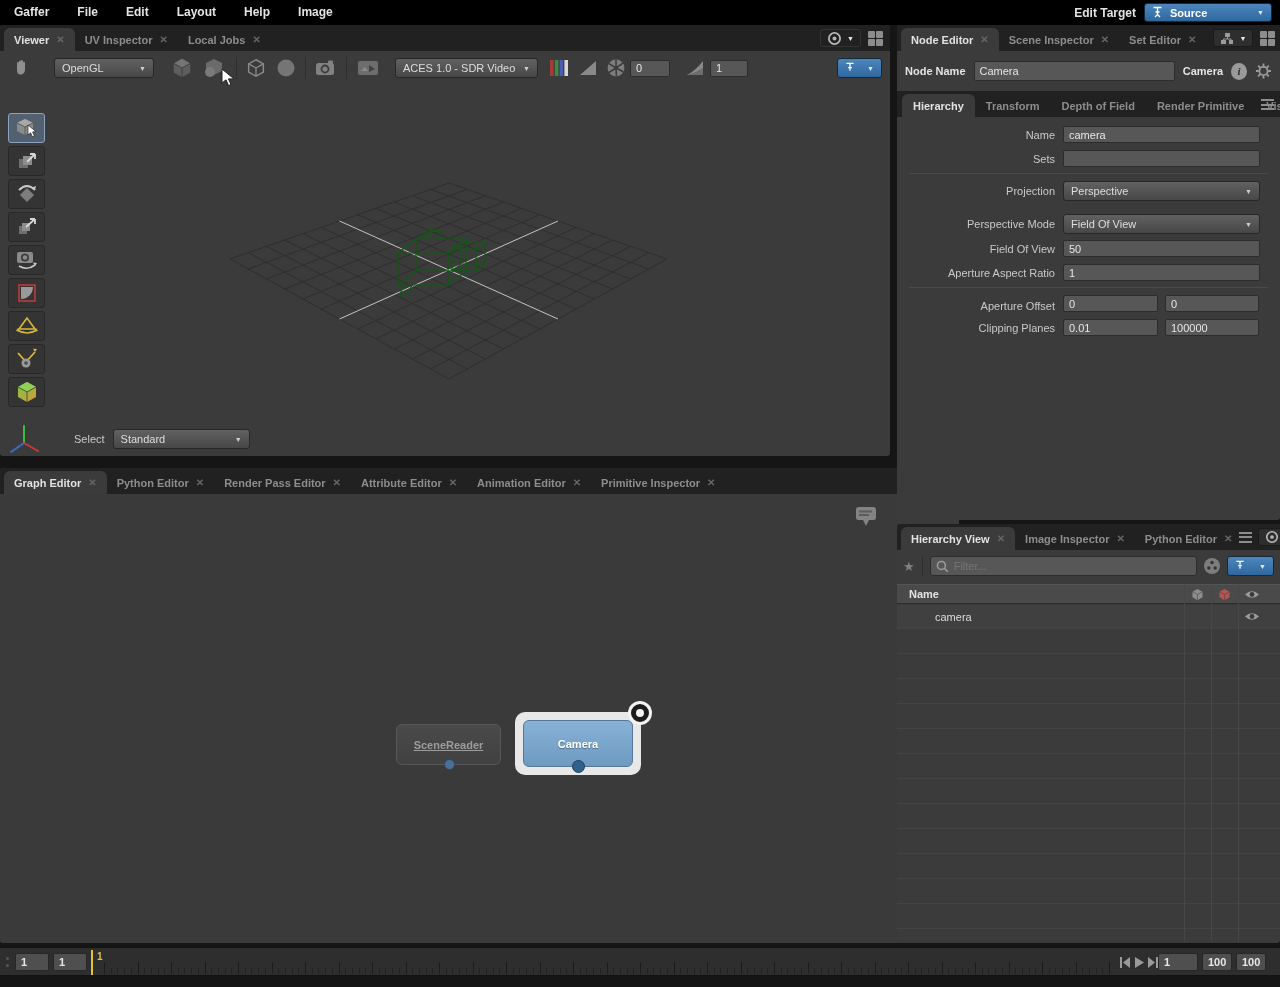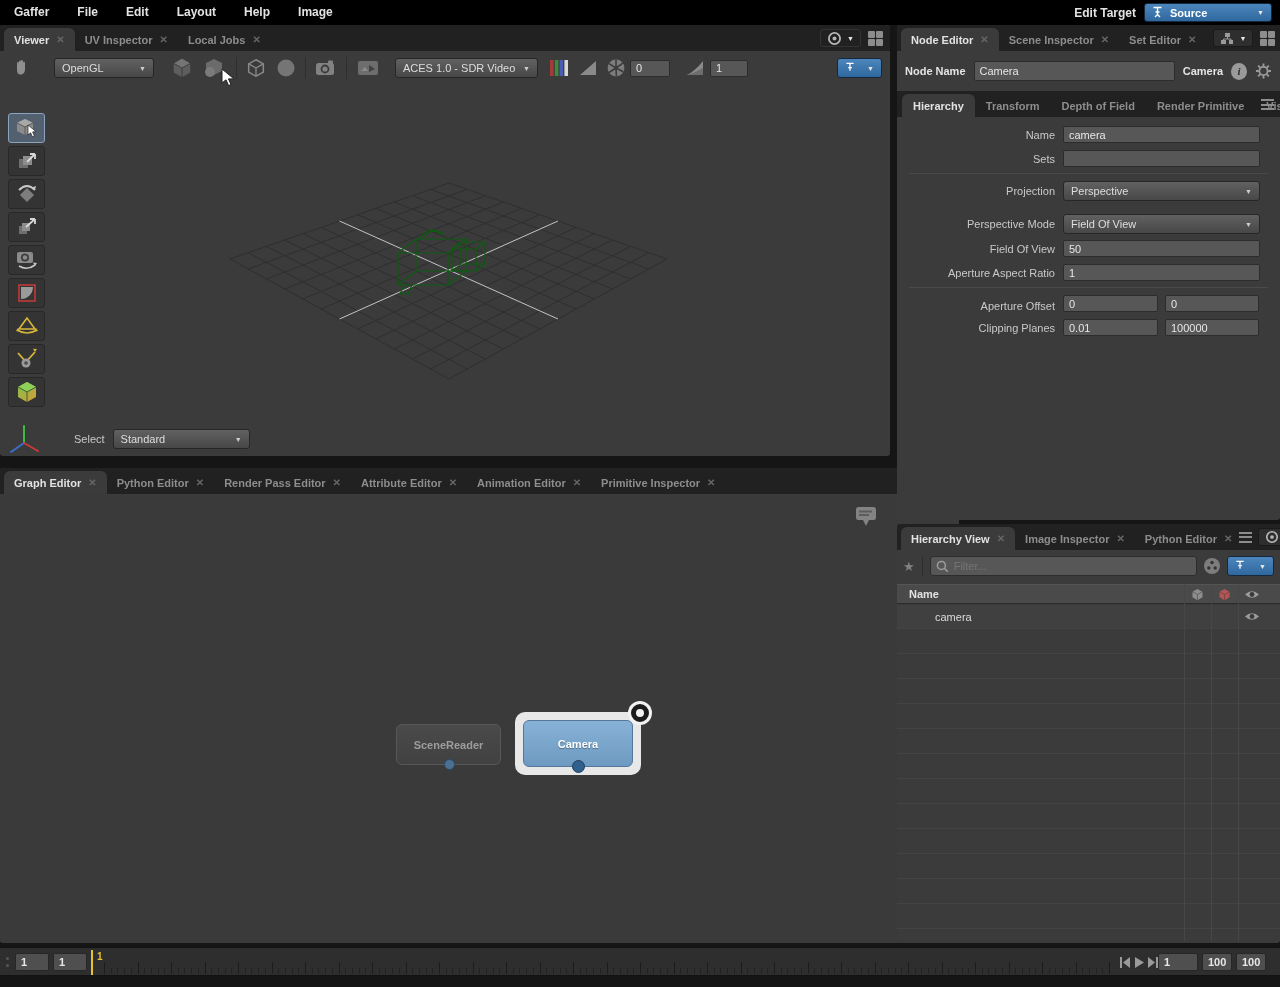--- a/index.html
+++ b/index.html
@@ -38,21 +38,21 @@
   
   .ne-row{position:absolute;left:0;right:10px;display:flex;align-items:center;}
   .ne-label{width:158px;text-align:right;margin-right:8px;color:#c9c9c9;font-size:11px;white-space:nowrap;}
   .ne-input{width:197px;}
   .ne-dd{width:197px;}
   .ne-div{position:absolute;left:12px;right:12px;height:1px;background:#4a4a4a;}
   .sec-tab{height:23px;padding:0 11px;display:flex;align-items:center;font-size:11px;font-weight:bold;color:#8d8d8d;border-radius:6px 6px 0 0;white-space:nowrap;}
   .sec-tab.active{background:#3b3b3b;color:#e2e2e2;}
   
   .gnode{position:absolute;border-radius:6px;display:flex;align-items:center;justify-content:center;font-size:11px;font-weight:bold;}
-  .gnode.plain{background:linear-gradient(#4a4a4a,#414141);border:1px solid #585858;color:#9d9d9d;}
+  .gnode.plain{background:linear-gradient(#4a4a4a,#414141);border:1px solid #585858;color:#9d9d9d;text-decoration:underline;}
   .sel-wrap{position:absolute;background:#e8e8e8;border-radius:10px;}
   .gnode.blue{background:linear-gradient(#88b1d6,#6e9ac1);border:1px solid #55779a;color:#fff;text-shadow:0 1px 1px rgba(0,0,0,.35);}
   .port{position:absolute;width:11px;height:11px;border-radius:50%;}
   
   .hheader{position:absolute;left:0;right:0;height:20px;background:#4a4a4a;border-top:1px solid #555;border-bottom:1px solid #2c2c2c;display:flex;align-items:center;}
   .hrow{position:absolute;left:0;right:0;height:24px;border-bottom:1px solid #434343;display:flex;align-items:center;}
   .colsep{position:absolute;width:1px;background:#474747;}
   
   .timeline{position:absolute;left:0;top:947px;width:1280px;height:29px;background:#2e2e2e;border-top:1px solid #121212;border-bottom:1px solid #121212;}
   .tick{position:absolute;bottom:3px;width:1px;height:6px;background:#222;}

